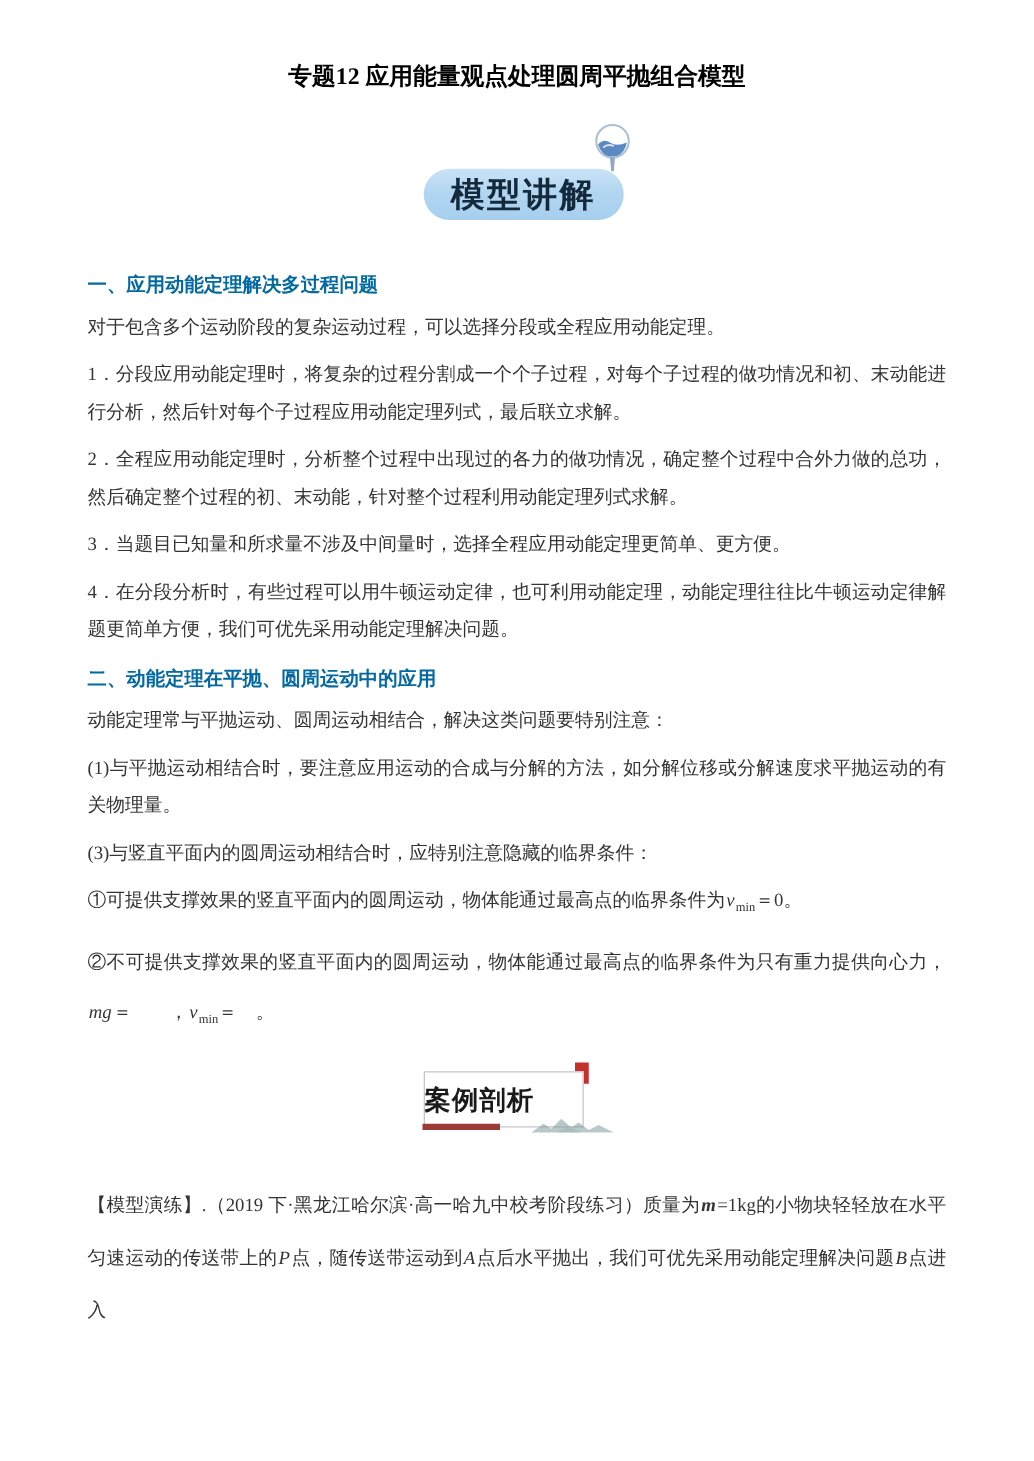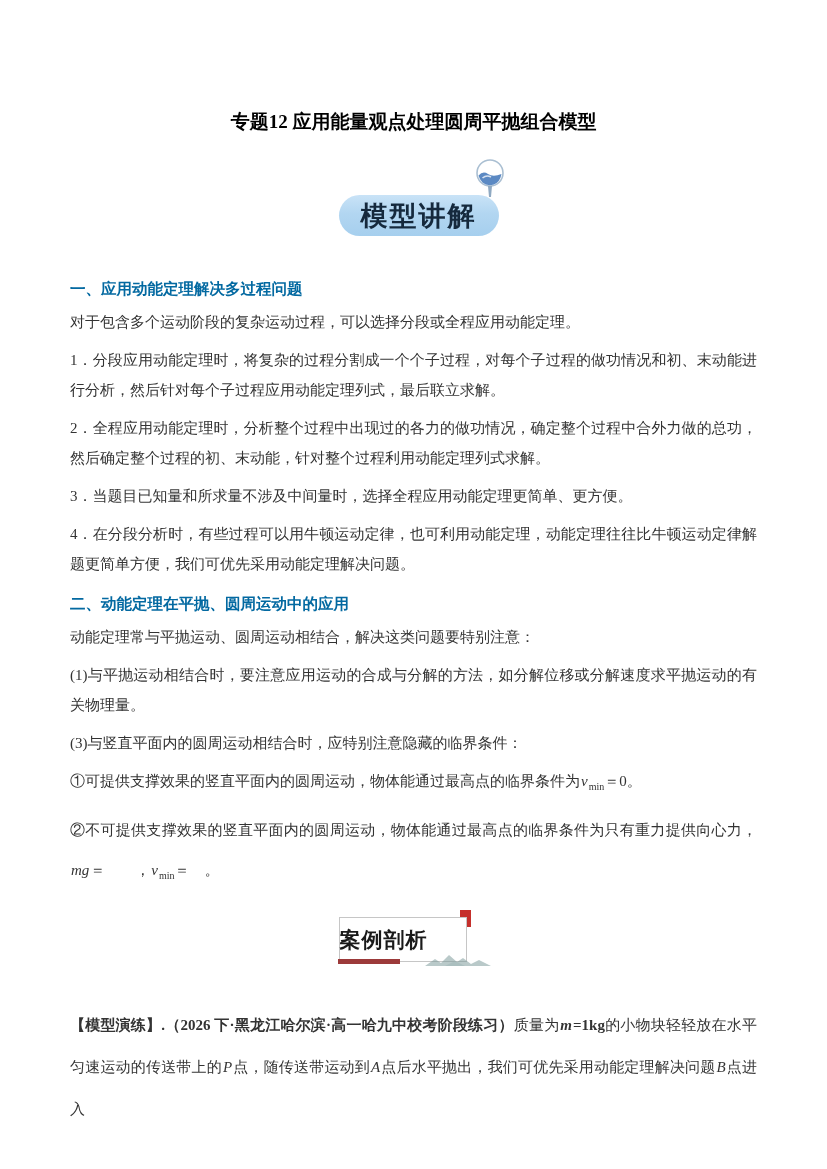--- a/index.html
+++ b/index.html
@@ -2,21 +2,21 @@
 <html><head>
 <meta charset="utf-8">
 <style>
   html,body { margin:0; padding:0; background:#e9e9e9; }
   .page {
     position:relative;
     width:827px; height:1169px;
     margin:0 auto;
     background:#ffffff;
     box-sizing:border-box;
-    padding-top:108px;
+    padding-top:48px;
     overflow:hidden;
     font-family:"Liberation Serif","DejaVu Serif",serif;
     color:#333333;
   }
   .title {
     margin:0;
     text-align:center;
     font-size:19px;
     line-height:28px;
     font-weight:700;
@@ -86,21 +86,21 @@
     width:62px; height:5px;
     background:#9c3a3a;
   }
   .mountains { position:absolute; bottom:-5px; right:-24px; }
   
   p.exercise {
     margin:42px 70px 0;
     font-size:15px; line-height:42px;
     text-align:justify;
   }
-  .bold { font-weight:700;margin-top:39px; }
+  .bold { font-weight:400;margin-top:39px; }
   .mvar { font-weight:700; font-style:italic; font-family:"Liberation Serif","DejaVu Serif",serif; padding:0 1px; }
 </style>
 </head>
 <body>
 
 <div class="page">
 
   <h1 class="title">专题12 应用能量观点处理圆周平抛组合模型</h1>
 
   <div class="model-badge">
@@ -138,15 +138,15 @@
     <div class="case-box">
       <span>案例剖析</span>
     </div>
     <span class="red-underline"></span>
     <svg class="mountains" width="66" height="16" viewBox="0 0 66 16">
       <path d="M0,15 L10,8 L16,12 L24,4 L32,11 L38,7 L46,13 L54,9 L66,15 Z" fill="#7f9d9d" opacity="0.55"></path>
       <path d="M20,15 L30,10 L40,15 Z" fill="#9db5b5" opacity="0.5"></path>
     </svg>
   </div>
 
-  <p class="exercise"><b class="bold">【模型演练】.</b><b class="bold">（2026 下·黑龙江哈尔滨·高一哈九中校考阶段练习）</b><span>质量为</span><span class="mvar">m</span><b class="bold">=1kg</b><span>的小物块轻轻放在水平匀速运动的传送带上的</span><span class="ivar">P</span><span>点，随传送带运动到</span><span class="ivar">A</span><span>点后水平抛出，我们可优先采用动能定理解决问题</span><span class="ivar">B</span><span>点进入</span></p>
+  <p class="exercise"><b class="bold">【模型演练】.</b><b class="bold">（2019 下·黑龙江哈尔滨·高一哈九中校考阶段练习）</b><span>质量为</span><span class="mvar">m</span><b class="bold">=1kg</b><span>的小物块轻轻放在水平匀速运动的传送带上的</span><span class="ivar">P</span><span>点，随传送带运动到</span><span class="ivar">A</span><span>点后水平抛出，我们可优先采用动能定理解决问题</span><span class="ivar">B</span><span>点进入</span></p>
 
 </div>
 
 </body></html>

